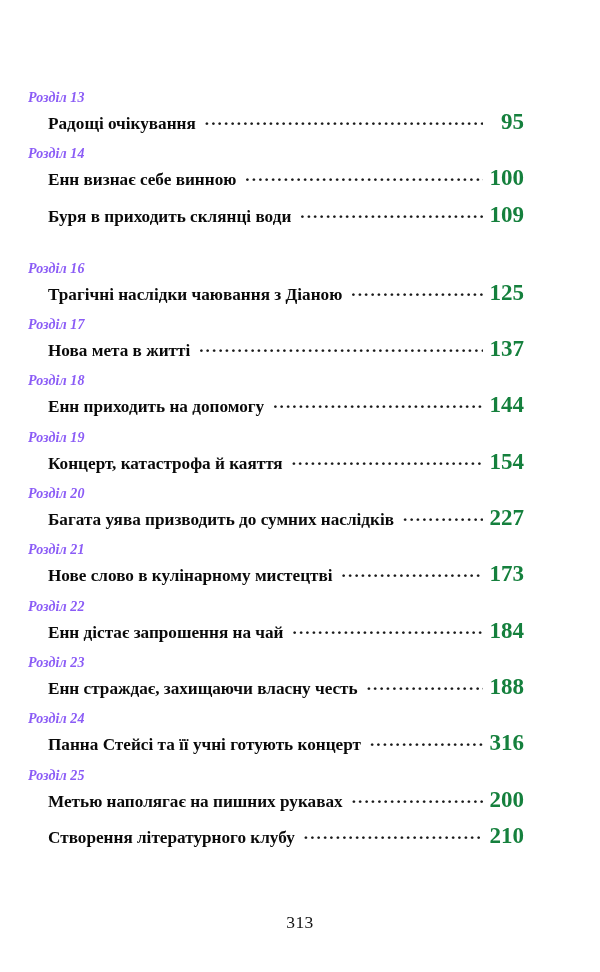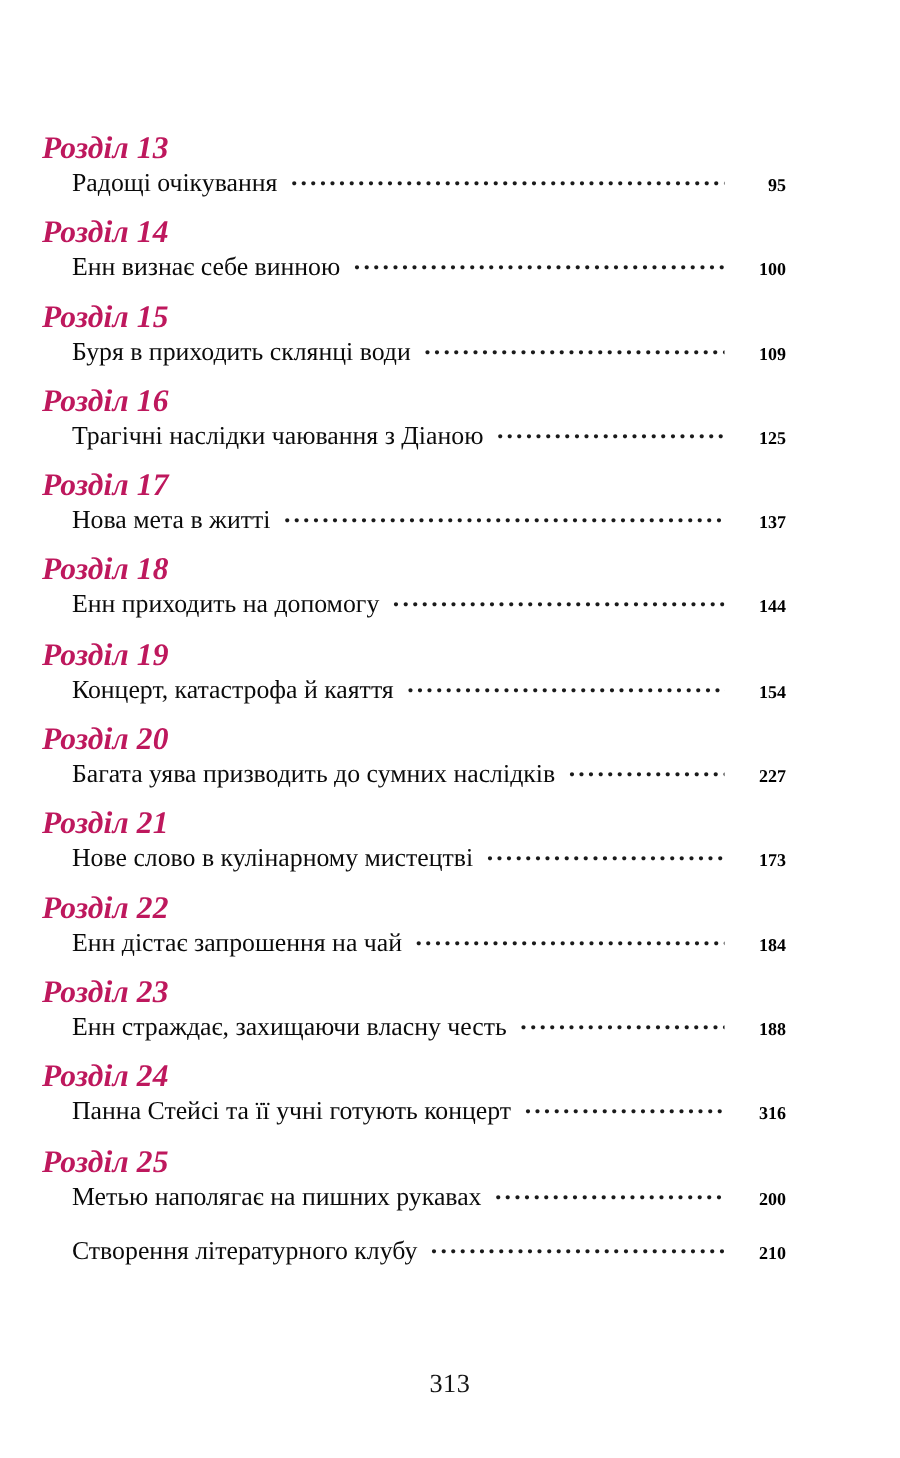--- a/index.html
+++ b/index.html
@@ -33,37 +33,37 @@
   }
 
   .toc-entry {
     height: 56.3px;
     position: relative;
   }
 
   .chapter-label {
     font-style: italic;
     font-weight: 700;
-    font-size: 21px;
+    font-size: 14px;
     line-height: 20px;
     letter-spacing: 0.1px;
     white-space: nowrap;
-    color: #be185d;
+    color: #8b5cf6;
   }
 
   .chapter-row {
     display: flex;
     align-items: baseline;
     margin-left: 20px;
     margin-top: 2px;
     width: 476px;
   }
 
   .chapter-title {
-    font-weight: 400;
+    font-weight: 700;
     font-size: 17.2px;
     line-height: 24px;
     white-space: nowrap;
     color: #0a0a0a;
     flex: 0 0 auto;
   }
 
   .leader {
     flex: 1 1 auto;
     overflow: hidden;
@@ -80,23 +80,23 @@
     font-size: 17.2px;
     font-weight: 700;
     letter-spacing: 2.1px;
     color: #1a1a1a;
     white-space: nowrap;
   }
 
   .page-num {
     flex: 0 0 auto;
     font-weight: 700;
-    font-size: 12px;
+    font-size: 23px;
     line-height: 24px;
-    color: #000000;
+    color: #15803d;
     text-align: right;
     min-width: 34px;
   }
 
   #page-folio {
     position: absolute;
     left: 0;
     top: 912px;
     width: 600px;
     text-align: center;
@@ -122,21 +122,20 @@
       </div>
       <div class="toc-entry">
         <div class="chapter-label">Розділ 14</div>
         <div class="chapter-row">
           <span class="chapter-title">Енн визнає себе винною</span>
           <span class="leader"></span>
           <span class="page-num">100</span>
         </div>
       </div>
       <div class="toc-entry">
-        <div class="chapter-label">Розділ 15</div>
         <div class="chapter-row">
           <span class="chapter-title">Буря в приходить склянці води</span>
           <span class="leader"></span>
           <span class="page-num">109</span>
         </div>
       </div>
       <div class="toc-entry">
         <div class="chapter-label">Розділ 16</div>
         <div class="chapter-row">
           <span class="chapter-title">Трагічні наслідки чаювання з Діаною</span>

